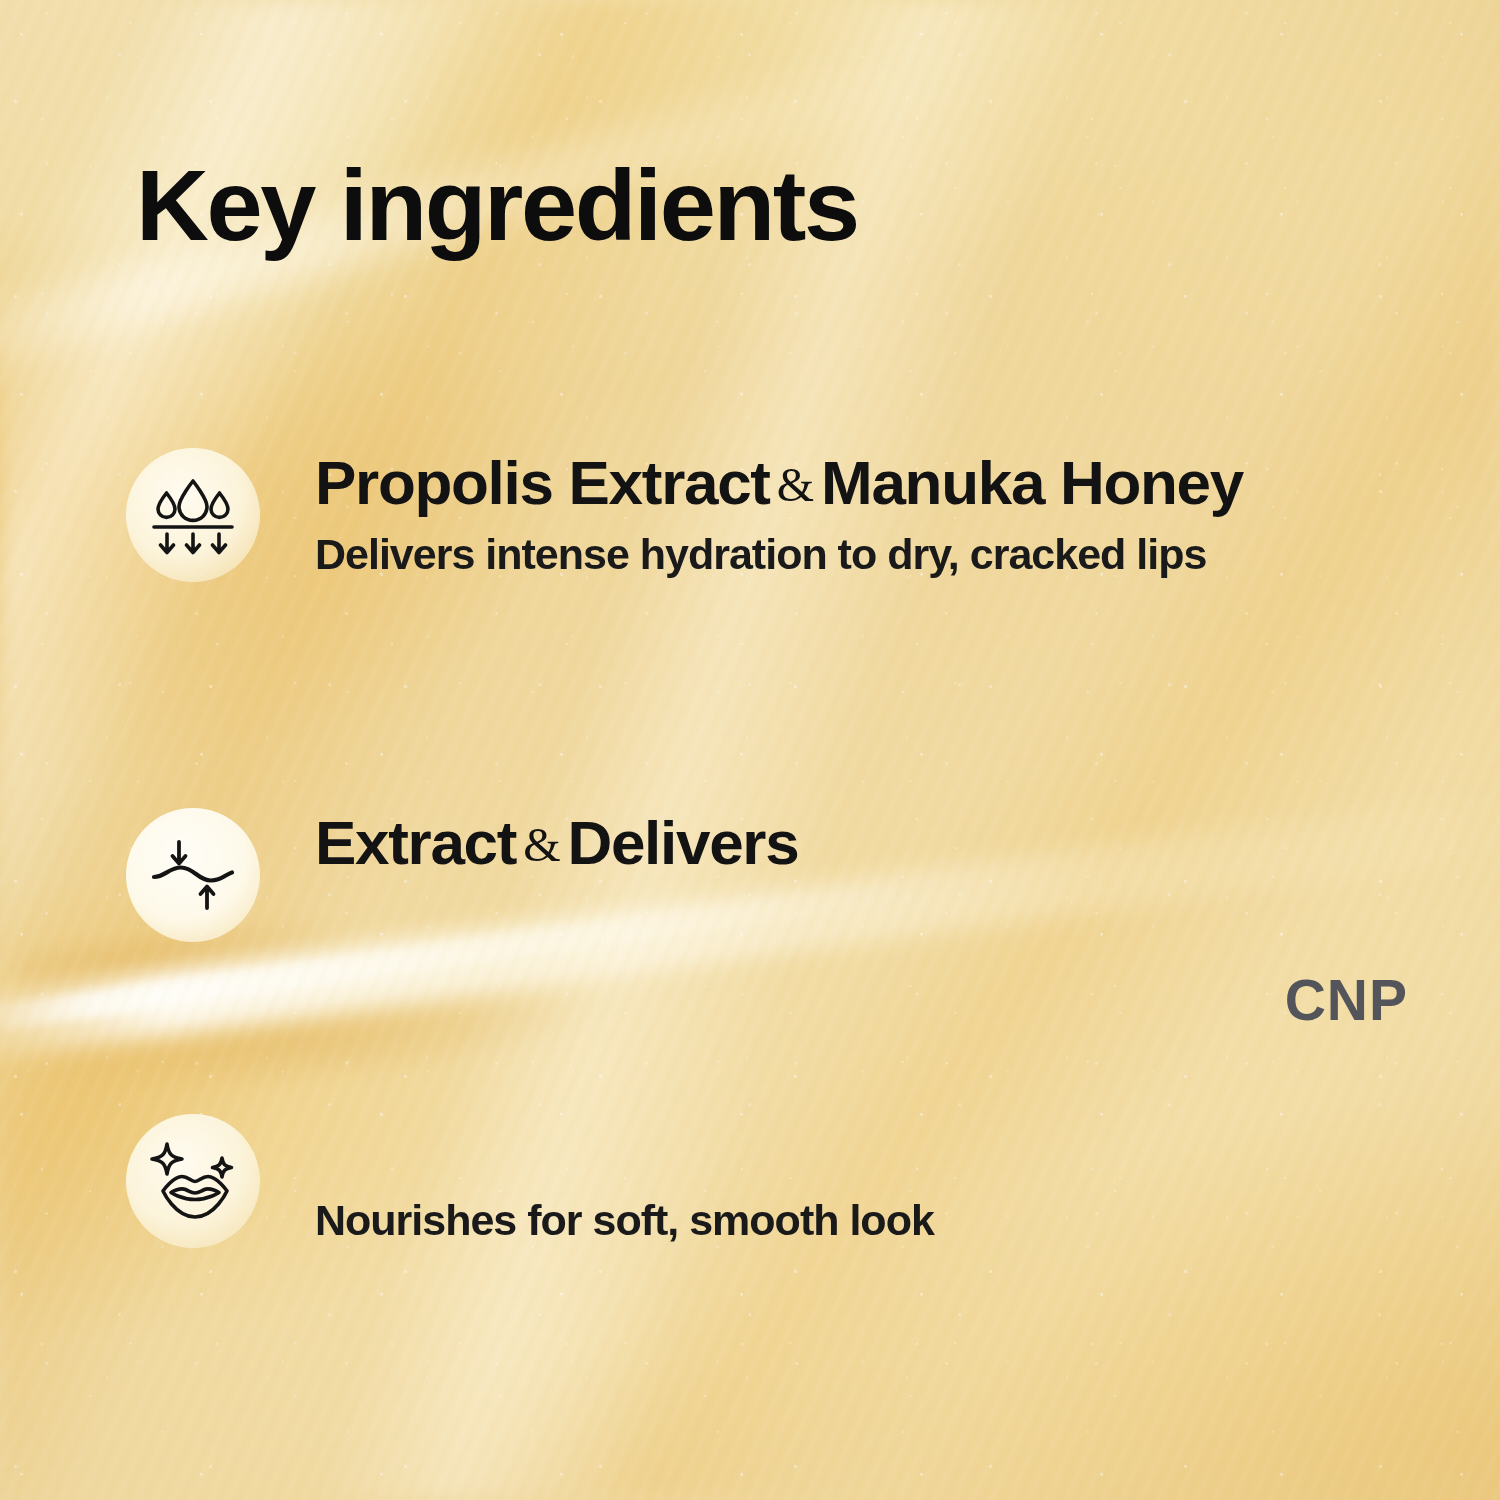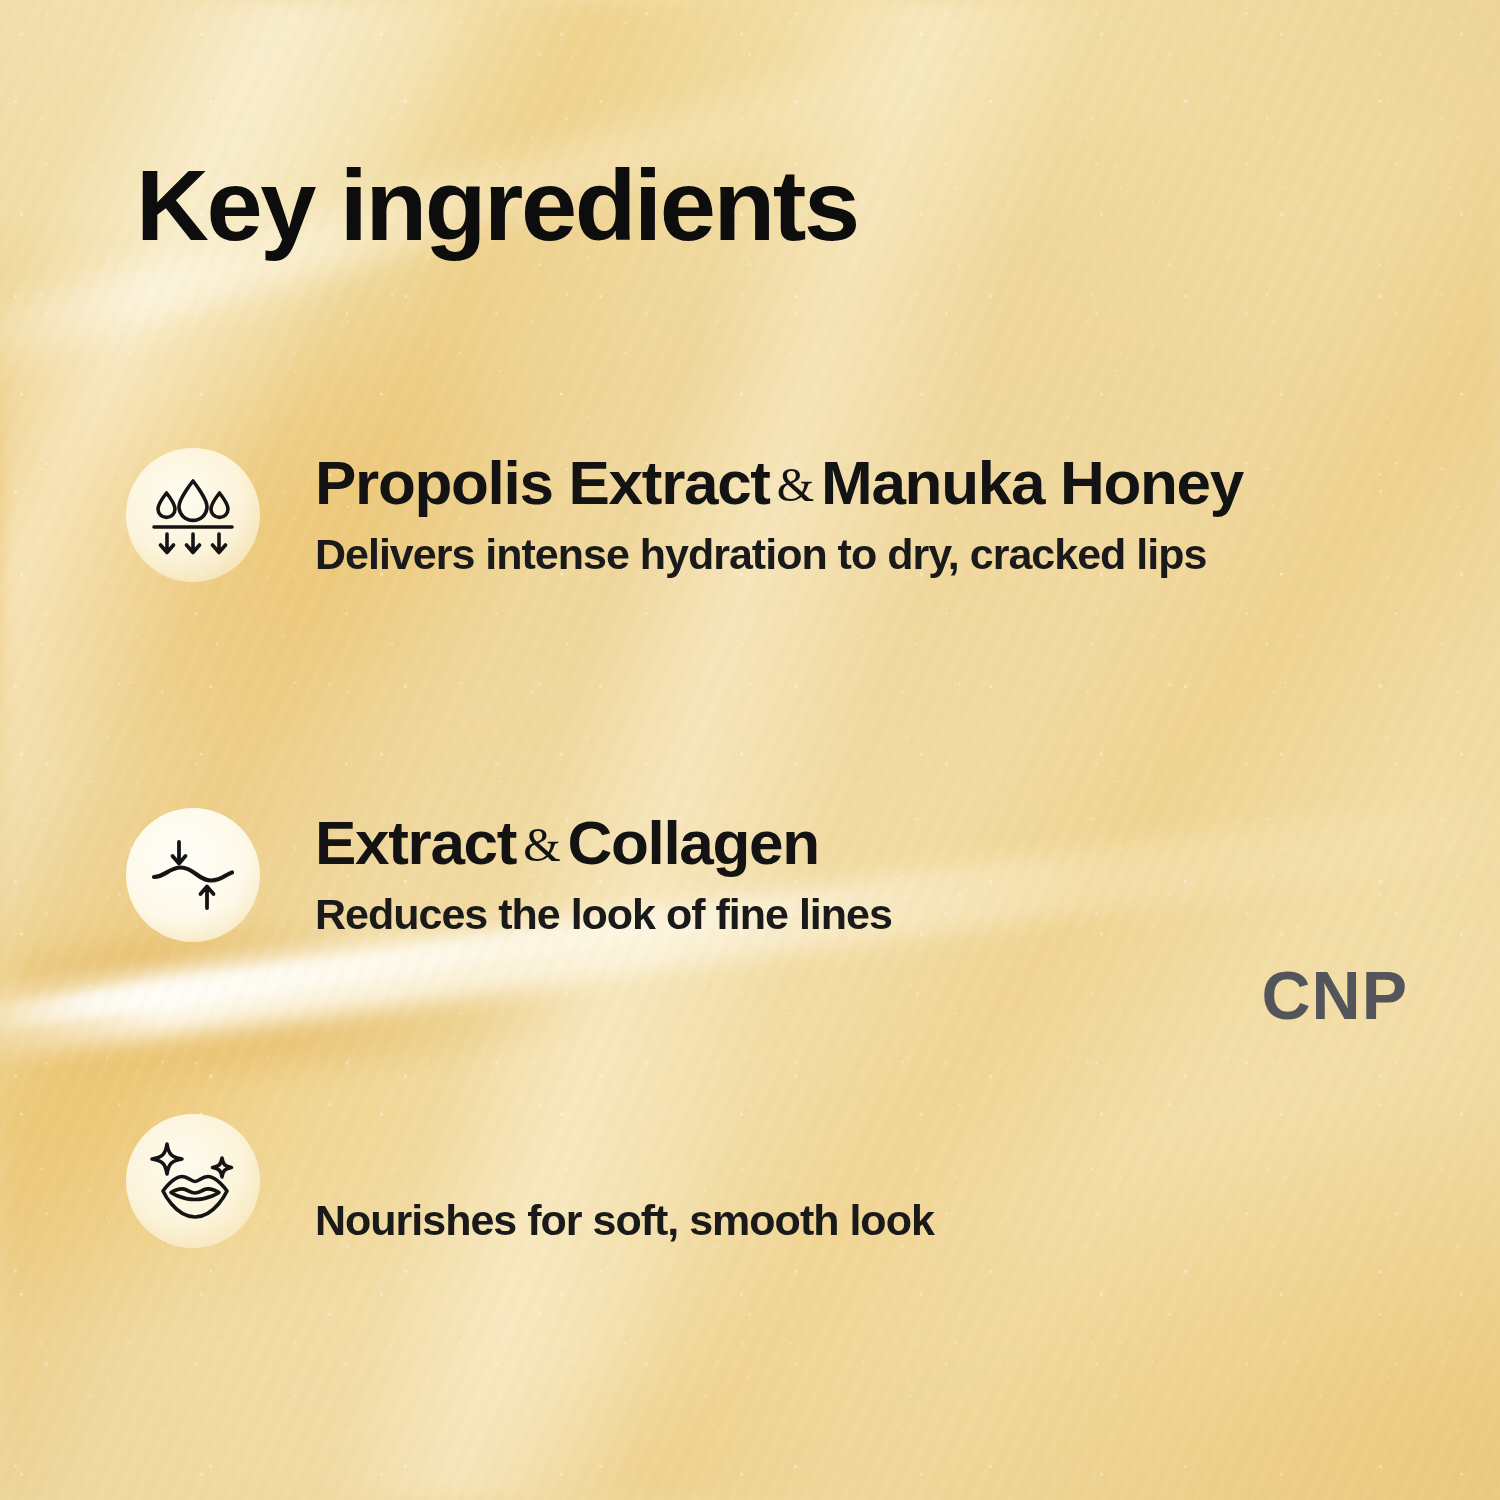--- a/index.html
+++ b/index.html
@@ -212,21 +212,21 @@
     font-weight:700;
     letter-spacing:-1.0px;
     color:#1A1A1A;
     line-height:1.26;
     max-width:1000px;
   }
 
   #brand-logo {
     position:absolute;
     right:92px; bottom:72px;
-    font-size:68px;
+    font-size:57px;
     font-weight:700;
     letter-spacing:1px;
     color:#53555A;
     line-height:1;
   }
 </style>
 </head>
 <body>
 
 <div id="stage">
@@ -276,22 +276,21 @@
         <svg width="86" height="74" viewBox="0 0 86 74" fill="none" stroke="#141414" stroke-width="3.8" stroke-linecap="round" stroke-linejoin="round">
 
           <path d="M4 39 C15 39 19 29.5 31 29.5 C44 29.5 48 42.5 61 42.5 C72 42.5 76 36 82 34.5" stroke-width="4.2"></path>
 
           <path d="M29 4 L29 25 M22.5 18 L29 25.5 L35.5 18"></path>
 
           <path d="M57 70 L57 49 M50.5 56 L57 48.5 L63.5 56"></path>
         </svg>
       </div>
       <div class="ing-text">
-        <div class="ing-title"><span>Extract</span><span class="amp">&amp;</span><span>Collagen</span></div>
-        <div class="ing-desc">Reduces the look of fine lines</div>
+        <div class="ing-title"><span>Extract</span><span class="amp">&amp;</span><span>Delivers</span></div>
       </div>
     </div>
 
     <div class="ingredient" id="ingredient-2">
       <div class="icon-badge">
         <svg width="88" height="80" viewBox="0 0 88 80" fill="none" stroke="#141414" stroke-width="3.6" stroke-linecap="round" stroke-linejoin="round">
 
           <path d="M18 3 C19.6 13.4 22.6 16.4 33 18 C22.6 19.6 19.6 22.6 18 33 C16.4 22.6 13.4 19.6 3 18 C13.4 16.4 16.4 13.4 18 3 Z" fill="none"></path>
 
           <path d="M73 17 C74.1 23.6 75.9 25.4 82.5 26.5 C75.9 27.6 74.1 29.4 73 36 C71.9 29.4 70.1 27.6 63.5 26.5 C70.1 25.4 71.9 23.6 73 17 Z" fill="none"></path>

